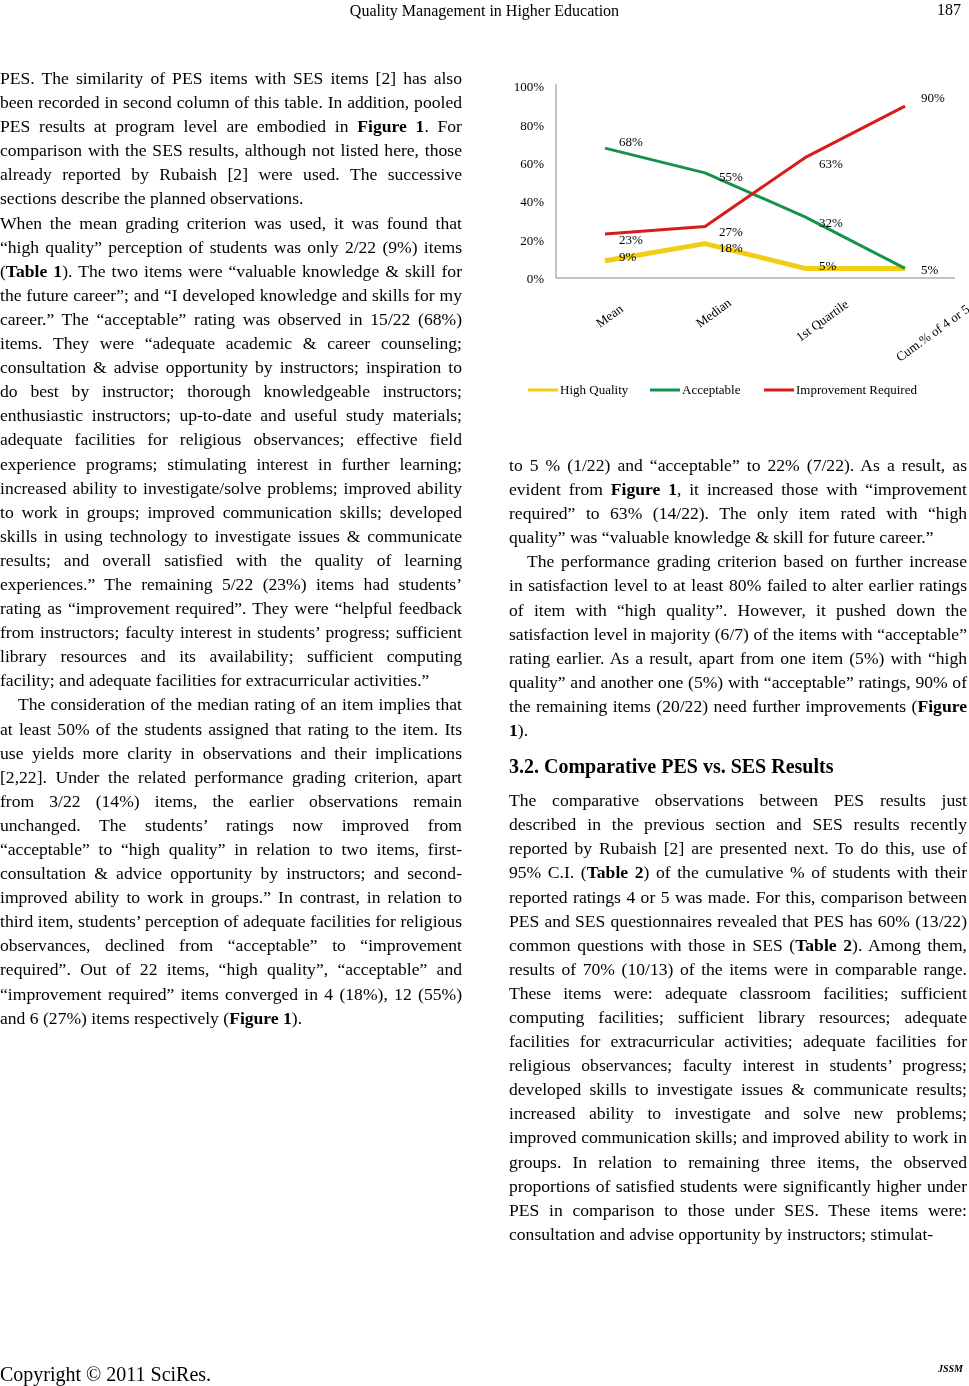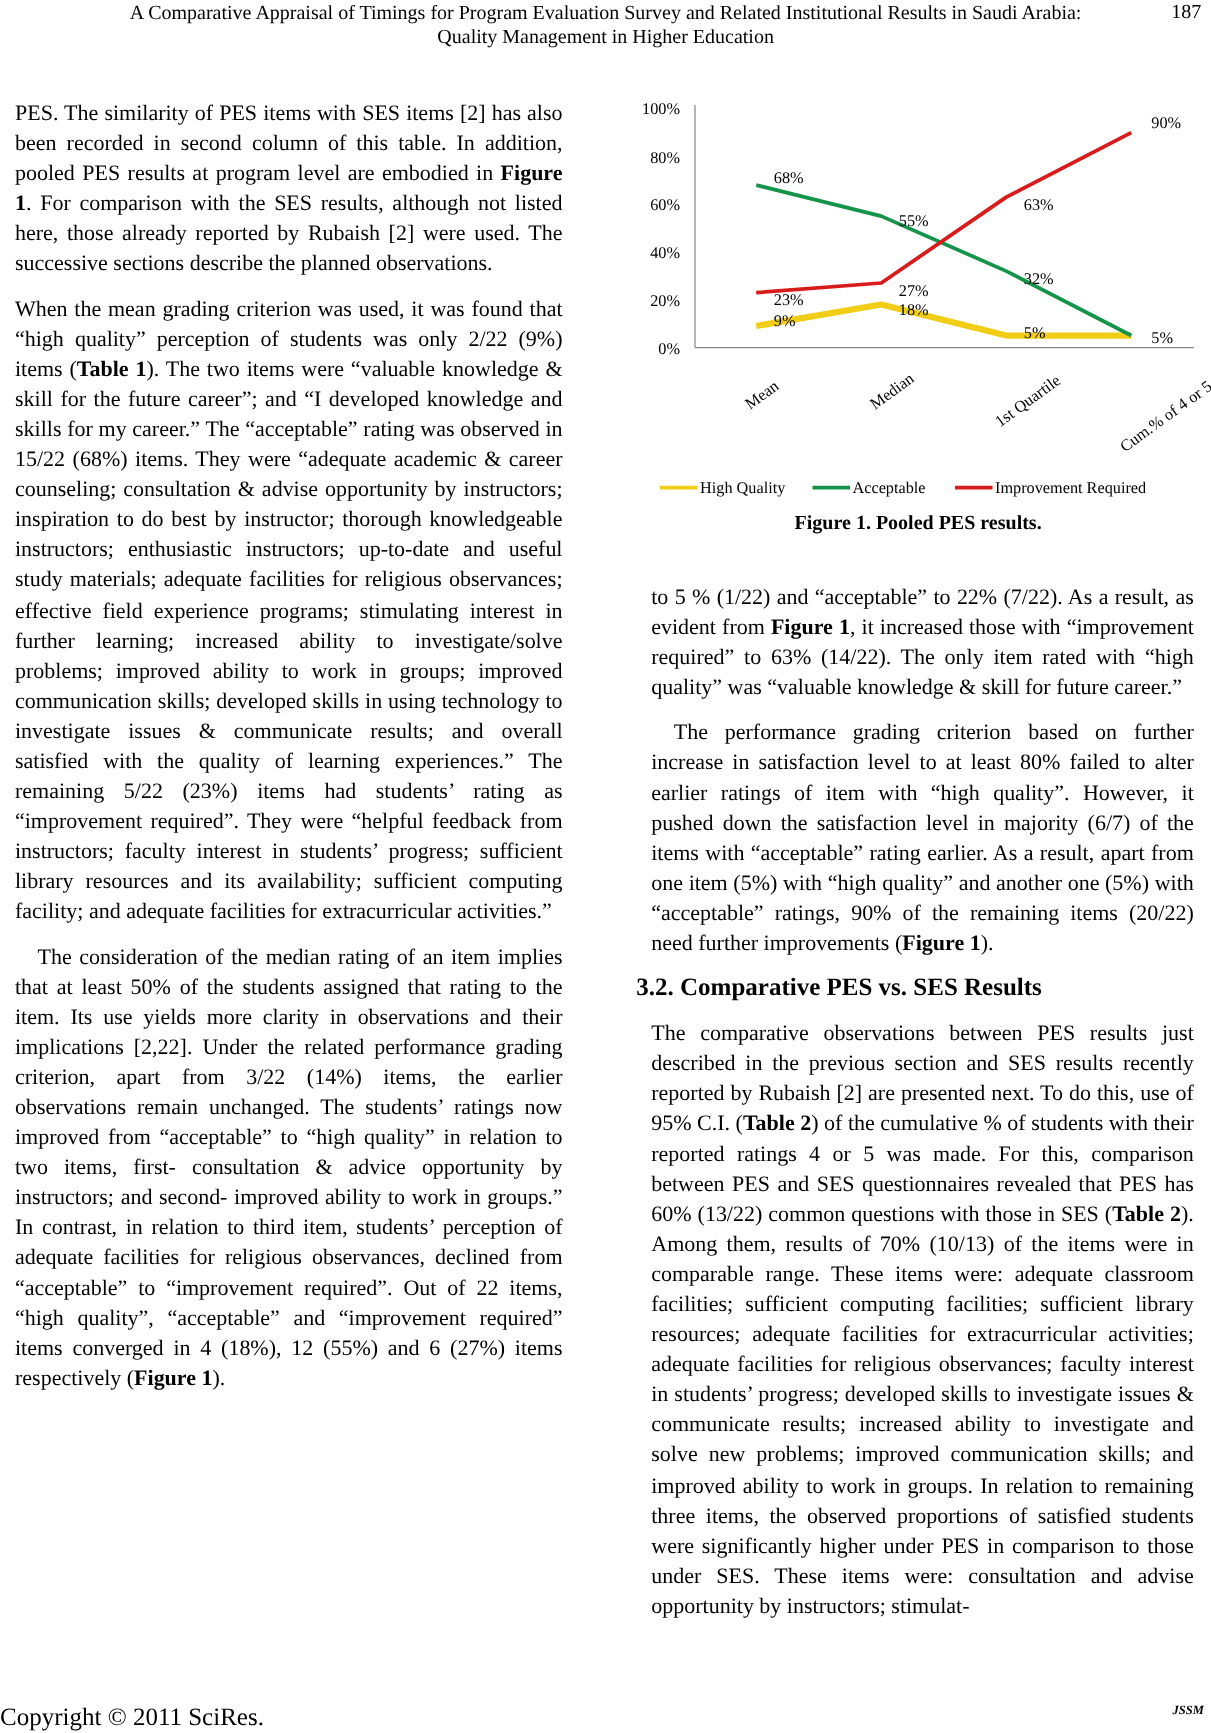--- a/index.html
+++ b/index.html
@@ -13,21 +13,21 @@
   }
   .running-head .line1 { display: block; }
   .running-head .line2 { display: block; }
   .page-num { position: absolute; right: 8px; top: 1px; font-size: 16px; }
   .col {
     position: absolute; top: 66px; font-size: 17.6px; line-height: 24.1px;
     text-align: justify;
   }
   .col.left { left: 0; width: 462px; }
   .col.right { left: 509px; width: 458px; }
-  .col p { margin: 12px; }
+  .col p { margin: 0; }
   .col p.indent { text-indent: 18px; }
   .col h2 {
     font-family: "Liberation Serif", serif; font-weight: bold; font-size: 20px;
     margin: 12px 0 10px 0; line-height: 24px; text-align: left;
   }
   b { font-weight: bold; }
 
   .figure {
     position: absolute; left: 500px; top: 70px; width: 469px; height: 370px;
   }
@@ -36,21 +36,20 @@
     position: absolute; left: 0; top: 340px; width: 469px; text-align: center;
     font-weight: bold; font-size: 16px;
   }
   .footer-left { position: absolute; left: 0; top: 1363px; font-size: 20px; }
   .footer-right { position: absolute; right: 6px; top: 1363px; font-size: 10px; font-weight: bold; font-style: italic; }
 </style>
 </head>
 <body>
 
 <div class="running-head">
-  <span class="line1">A Comparative Appraisal of Timings for Program Evaluation Survey and Related Institutional Results in Saudi Arabia:</span>
   <span class="line2">Quality Management in Higher Education</span>
 </div>
 <div class="page-num">187</div>
 
 <div class="col left">
   <p><span>PES. The similarity of PES items with SES items [2] has also been recorded in second column of this table. In addition, pooled PES results at program level are embodied in </span><b>Figure 1</b><span>. For comparison with the SES results, although not listed here, those already reported by Rubaish [2] were used. The successive sections describe the planned observations.</span></p>
   <p><span>When the mean grading criterion was used, it was found that “high quality” perception of students was only 2/22 (9%) items (</span><b>Table 1</b><span>). The two items were “valuable knowledge &amp; skill for the future career”; and “I developed knowledge and skills for my career.” The “acceptable” rating was observed in 15/22 (68%) items. They were “adequate academic &amp; career counseling; consultation &amp; advise opportunity by instructors; inspiration to do best by instructor; thorough knowledgeable instructors; enthusiastic instructors; up-to-date and useful study materials; adequate facilities for religious observances; effective field experience programs; stimulating interest in further learning; increased ability to investigate/solve problems; improved ability to work in groups; improved communication skills; developed skills in using technology to investigate issues &amp; communicate results; and overall satisfied with the quality of learning experiences.” The remaining 5/22 (23%) items had students’ rating as “improvement required”. They were “helpful feedback from instructors; faculty interest in students’ progress; sufficient library resources and its availability; sufficient computing facility; and adequate facilities for extracurricular activities.”</span></p>
   <p class="indent"><span>The consideration of the median rating of an item implies that at least 50% of the students assigned that rating to the item. Its use yields more clarity in observations and their implications [2,22]. Under the related performance grading criterion, apart from 3/22 (14%) items, the earlier observations remain unchanged. The students’ ratings now improved from “acceptable” to “high quality” in relation to two items, first- consultation &amp; advice opportunity by instructors; and second- improved ability to work in groups.” In contrast, in relation to third item, students’ perception of adequate facilities for religious observances, declined from “acceptable” to “improvement required”. Out of 22 items, “high quality”, “acceptable” and “improvement required” items converged in 4 (18%), 12 (55%) and 6 (27%) items respectively (</span><b>Figure 1</b><span>).</span></p>
 </div>
 
@@ -96,21 +95,20 @@
 
     <g id="legend" font-size="13" fill="#000">
         <line x1="28" x2="58" y1="320" y2="320" stroke="#f2cd16" stroke-width="3"></line>
         <text x="60" y="324">High Quality</text>
         <line x1="150" x2="180" y1="320" y2="320" stroke="#14944a" stroke-width="3"></line>
         <text x="182" y="324">Acceptable</text>
         <line x1="264" x2="294" y1="320" y2="320" stroke="#d81b1b" stroke-width="3"></line>
         <text x="296" y="324">Improvement Required</text>
       </g>
   </svg>
-  <div class="fig-caption">Figure 1. Pooled PES results.</div>
 </div>
 
 <div class="col right" style="top:453px;">
   <p><span>to 5 % (1/22) and “acceptable” to 22% (7/22). As a result, as evident from </span><b>Figure 1</b><span>, it increased those with “improvement required” to 63% (14/22). The only item rated with “high quality” was “valuable knowledge &amp; skill for future career.”</span></p>
   <p class="indent"><span>The performance grading criterion based on further increase in satisfaction level to at least 80% failed to alter earlier ratings of item with “high quality”. However, it pushed down the satisfaction level in majority (6/7) of the items with “acceptable” rating earlier. As a result, apart from one item (5%) with “high quality” and another one (5%) with “acceptable” ratings, 90% of the remaining items (20/22) need further improvements (</span><b>Figure 1</b><span>).</span></p>
   <h2>3.2. Comparative PES vs. SES Results</h2>
   <p><span>The comparative observations between PES results just described in the previous section and SES results recently reported by Rubaish [2] are presented next. To do this, use of 95% C.I. (</span><b>Table 2</b><span>) of the cumulative % of students with their reported ratings 4 or 5 was made. For this, comparison between PES and SES questionnaires revealed that PES has 60% (13/22) common questions with those in SES (</span><b>Table 2</b><span>). Among them, results of 70% (10/13) of the items were in comparable range. These items were: adequate classroom facilities; sufficient computing facilities; sufficient library resources; adequate facilities for extracurricular activities; adequate facilities for religious observances; faculty interest in students’ progress; developed skills to investigate issues &amp; communicate results; increased ability to investigate and solve new problems; improved communication skills; and improved ability to work in groups. In relation to remaining three items, the observed proportions of satisfied students were significantly higher under PES in comparison to those under SES. These items were: consultation and advise opportunity by instructors; stimulat-</span></p>
 </div>
 
 <div class="footer-left">Copyright © 2011 SciRes.</div>

